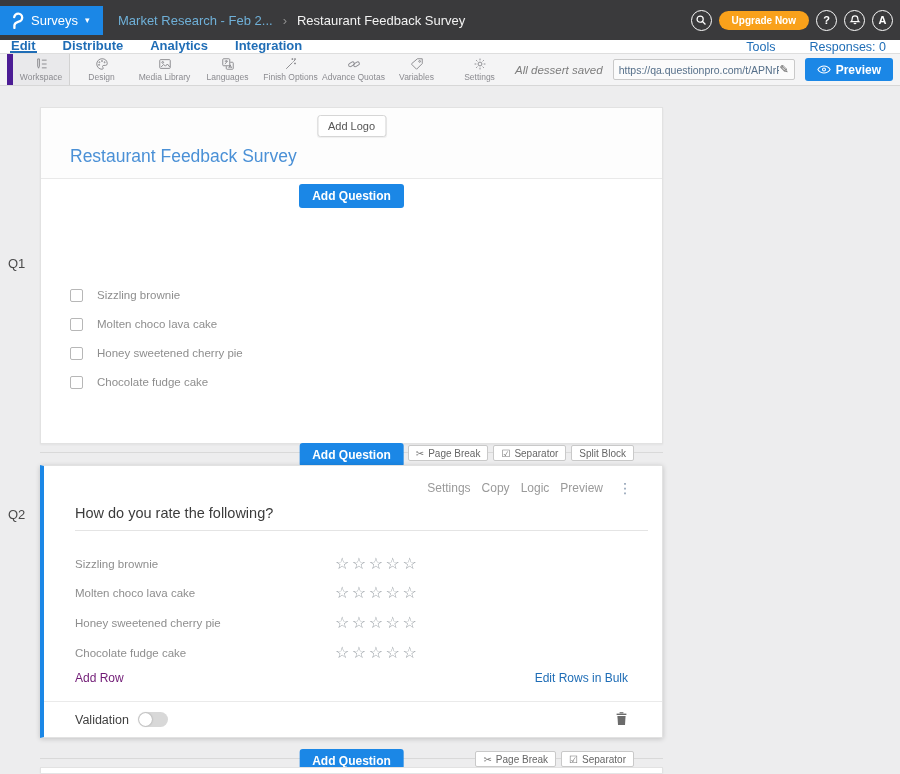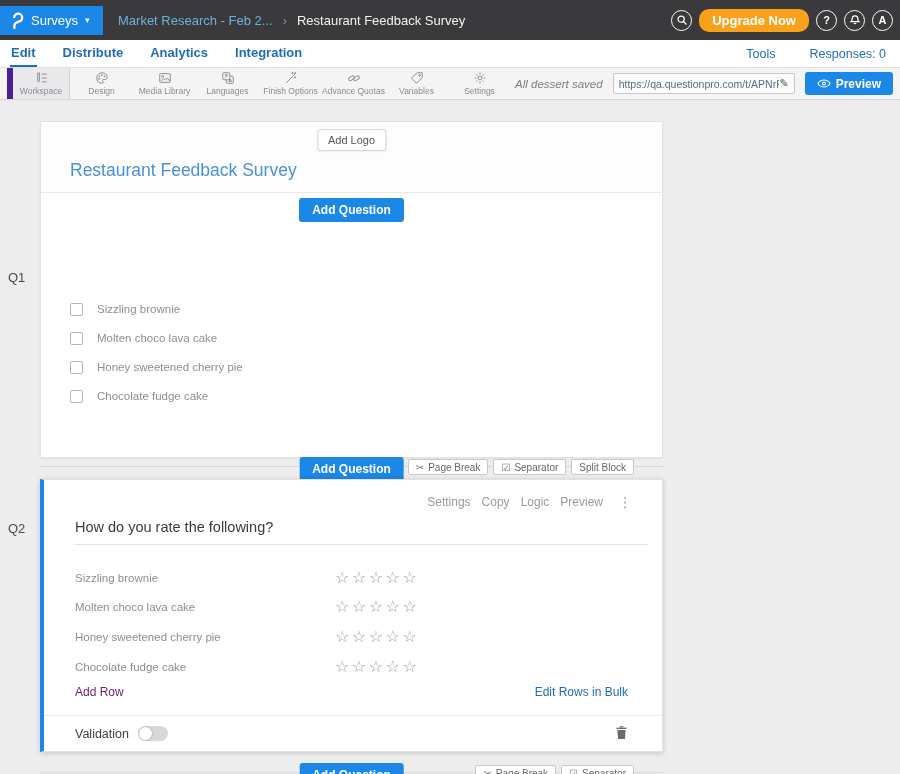--- a/index.html
+++ b/index.html
@@ -15,25 +15,25 @@
   .caret { font-size:9px; color:#fff; }
   .crumbs { display:flex; align-items:center; margin-left:15px; font-size:13px; gap:10px; }
   .crumb-folder { color:#6fb0d8; cursor:pointer; }
   .crumb-sep { color:#8f8f8f; font-size:13px; }
   .crumb-survey { color:#f2f2f2; }
   .top-right { margin-left:auto; display:flex; align-items:center; gap:7px; padding-right:7px; }
   .circle-btn { width:21px; height:21px; border:1px solid #fdfdfd; border-radius:50%;
     display:flex; align-items:center; justify-content:center; font-size:11px; font-weight:bold;
     color:#fff; cursor:pointer; background:transparent; }
   .circle-btn svg { stroke:#fff; fill:none; stroke-width:1.4; width:12px; height:12px; }
-  .upgrade { background:#f9a11b; border-radius:10px; padding:4px 13px; font-size:13px;
+  .upgrade { background:#f9a11b; border-radius:10px; padding:4px 13px; font-size:10px;
     font-weight:bold; color:#fff; cursor:pointer; }
 
   
-  .tabbar { height:28px; background:#fff; border-bottom:1px solid #dedede; display:flex;
+  .tabbar { height:14px; background:#fff; border-bottom:1px solid #dedede; display:flex;
     align-items:stretch; padding:0 10px; }
   .tab { display:flex; align-items:center; margin-right:25px; padding:0 1px; color:#1f6db6;
     font-size:13px; font-weight:bold; border-bottom:2px solid transparent; cursor:pointer; }
   .tab.active { border-bottom-color:#1f6db6; }
   .tab-right { margin-left:auto; display:flex; align-items:center; gap:26px; color:#1f6db6;
     font-size:12.5px; padding-right:4px; }
   .tab-right .item { cursor:pointer; }
 
   
   .toolbar { height:32px; background:#f4f4f5; border-bottom:1px solid #d7d7d7; display:flex;

